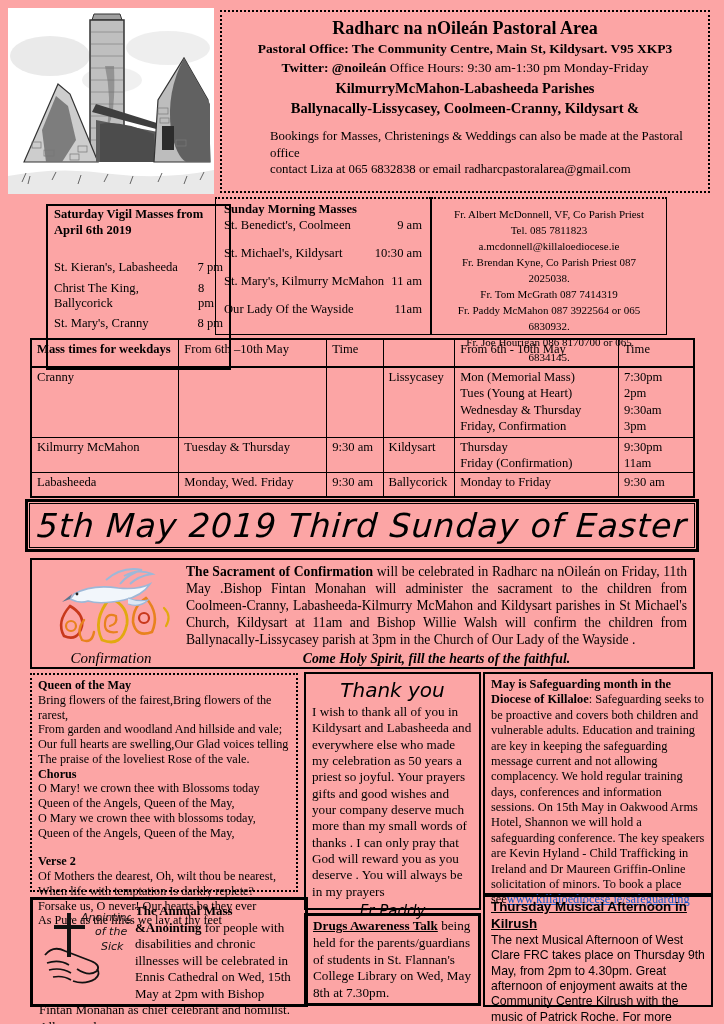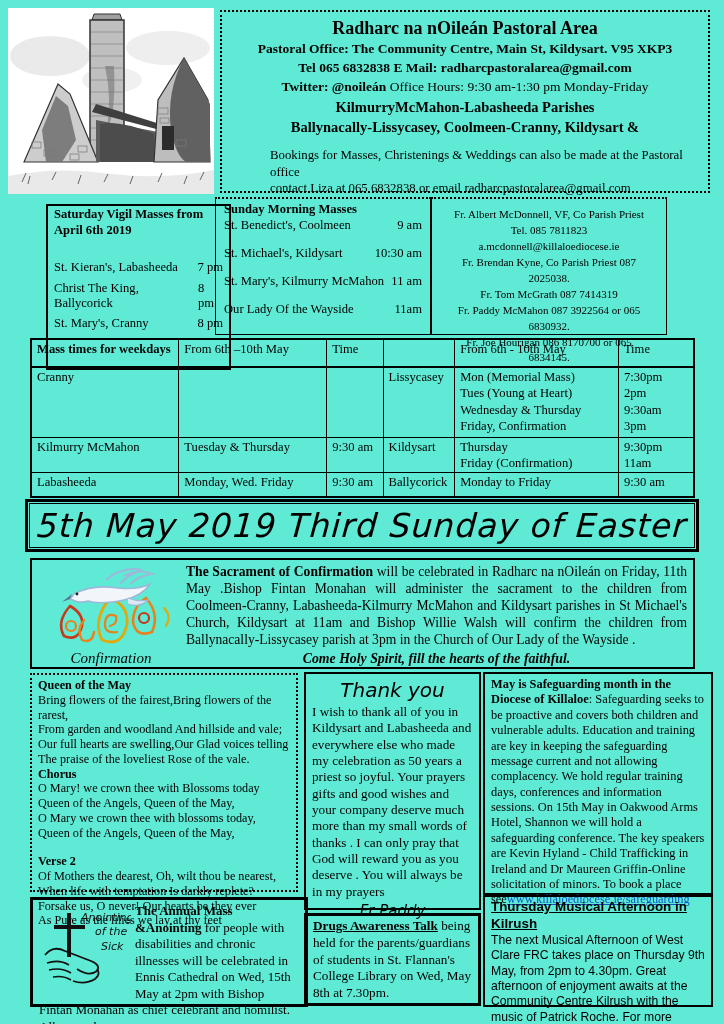--- a/index.html
+++ b/index.html
@@ -1,16 +1,16 @@
 <!DOCTYPE html>
 <html><head>
 <meta charset="utf-8">
 <style>
   html,body{margin:0;padding:0;background:#fff;}
-  .page{position:relative;width:724px;height:1024px;background:#5eead4;
+  .page{position:relative;width:724px;height:1024px;background:#fca5a5;
         font-family:"Liberation Serif","DejaVu Serif",serif;color:#000;overflow:hidden;}
   .abs{position:absolute;box-sizing:border-box;}
   .pre{white-space:pre-line;}
   .b{font-weight:bold;}
 
   
   .church{left:8px;top:8px;width:206px;height:186px;}
   .hdrbox{left:220px;top:10px;width:490px;height:183px;border:2px dotted #000;
           padding:6px 8px 0 8px;}
   .hdr-title{font-size:18px;font-weight:bold;text-align:center;margin-bottom:2px;}
@@ -139,21 +139,20 @@
         <path d="M150,174 l4,-9"></path>
           <path d="M176,176 l3,-8"></path>
           <path d="M192,172 l4,-8"></path>
       </g>
     </svg>
   </div>
 
   <div class="abs hdrbox">
     <div class="hdr-title">Radharc na nOileán Pastoral Area</div>
     <div class="hdr-line">Pastoral Office: The Community Centre, Main St, Kildysart. V95 XKP3</div>
-    <div class="hdr-line">Tel 065 6832838  E Mail: radharcpastoralarea@gmail.com</div>
     <div class="hdr-mixed"><span class="b">Twitter: @noileán</span><span> Office Hours:      9:30 am-1:30 pm      Monday-Friday</span></div>
     <div class="hdr-parish">KilmurryMcMahon-Labasheeda Parishes</div>
     <div class="hdr-parish">Ballynacally-Lissycasey, Coolmeen-Cranny, Kildysart &amp;</div>
     <div class="hdr-book">
       <div>Bookings for Masses, Christenings &amp; Weddings  can also be made  at the Pastoral office</div>
       <div>contact Liza at  065 6832838 or email radharcpastoralarea@gmail.com</div>
     </div>
   </div>
 
   <div class="abs satbox">

